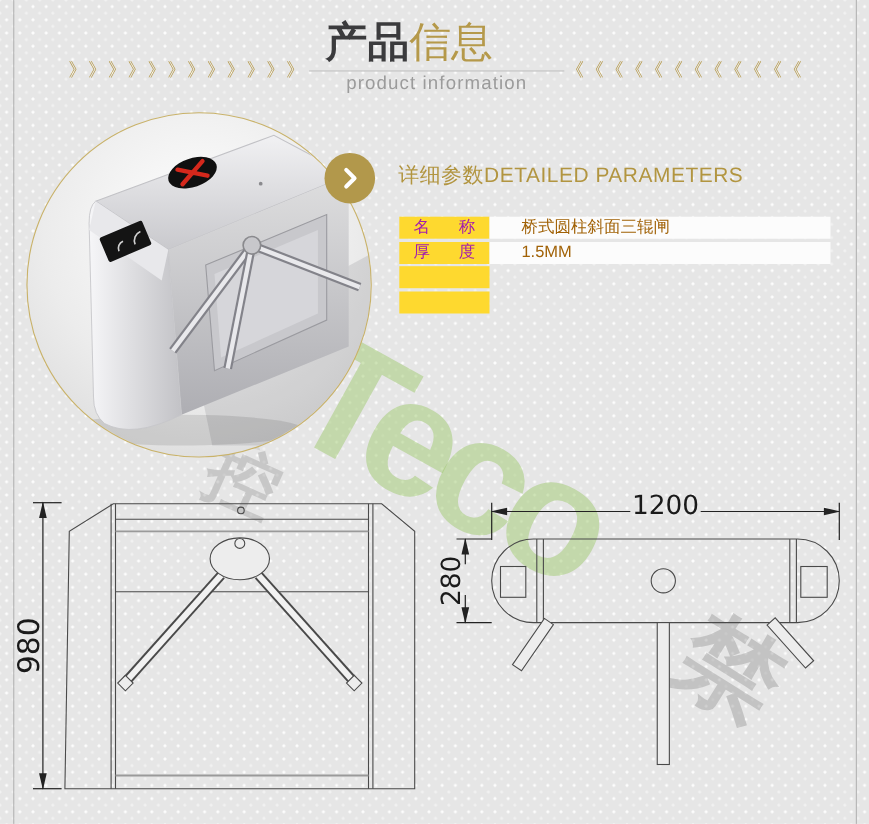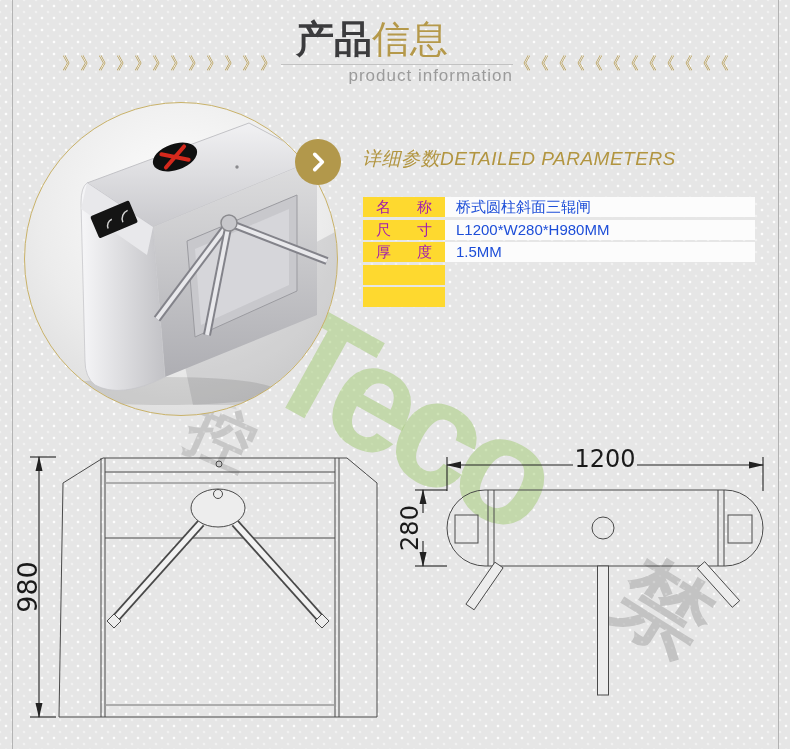--- a/index.html
+++ b/index.html
@@ -24,41 +24,41 @@
   .wm-zh3{left:618px;top:548px;font-size:92px;color:rgba(142,142,142,0.40);transform:rotate(32deg);}
 
   
   .hdr{position:absolute;left:0;top:0;width:790px;z-index:2;}
   .chev{position:absolute;top:52px;font-size:17px;color:#b5994a;letter-spacing:1px;}
   .chev.l{left:62px;} .chev.r{left:514px;}
   .title{position:absolute;left:296px;top:18px;font-size:38px;line-height:42px;white-space:nowrap;text-align:right;}
   .title .t1{color:#3b3b3d;font-weight:700;}
   .title .t2{color:#b5994a;font-weight:400;}
   .hline{position:absolute;left:281px;top:64px;width:232px;height:1px;background:#c2c2c2;}
-  .subtitle{position:absolute;left:281px;top:66px;width:232px;text-align:right;
+  .subtitle{position:absolute;left:281px;top:66px;width:232px;text-align:center;
     font-size:17px;color:#9b9b9b;letter-spacing:1px;}
 
   
   .photo{position:absolute;left:24px;top:102px;width:312px;height:312px;border-radius:50%;
     border:1px solid #c9b269;overflow:hidden;z-index:2;
     background:radial-gradient(circle at 50% 35%, #ffffff 0%, #ececec 55%, #d6d6d6 100%);}
   .photo svg{display:block;}
 
   .go{position:absolute;left:295px;top:139px;width:46px;height:46px;border-radius:50%;
     background:#b2984b;z-index:3;display:flex;align-items:center;justify-content:center;}
 
   .sec-head{position:absolute;left:362px;top:146px;z-index:2;font-size:19px;color:#b29540;
-    letter-spacing:0.5px;white-space:nowrap;font-style:italic;}
+    letter-spacing:0.5px;white-space:nowrap;}
 
   
   .spec{position:absolute;left:363px;top:197px;width:392px;z-index:2;}
   .trow{display:flex;height:20px;margin-bottom:2.5px;font-size:15px;line-height:20px;}
   .tlabel{width:82px;flex:0 0 82px;background:#fed92f;color:#a21caf;padding-left:13px;
     letter-spacing:26px;overflow:hidden;white-space:nowrap;box-sizing:border-box;}
-  .tvalue{flex:1;background:#fcfcfc;color:#1d4ed8;padding-left:11px;white-space:nowrap;overflow:hidden;}
+  .tvalue{flex:1;background:#fcfcfc;color:#a16207;padding-left:29px;white-space:nowrap;overflow:hidden;}
 
   
   .draw{position:absolute;z-index:2;}
   .draw.front{left:10px;top:440px;}
   .draw.top{left:398px;top:428px;}
   .cad{stroke:#4a4a4a;fill:none;stroke-width:1;}
   .cadfill{stroke:#4a4a4a;fill:#ededed;stroke-width:1;}
   .dim{stroke:#222;stroke-width:1.1;fill:none;}
   .dimtxt{fill:#1a1a1a;font-family:"DejaVu Sans","Liberation Sans",sans-serif;}
 </style>
@@ -147,24 +147,20 @@
   </div>
 
   <div class="sec-head">详细参数DETAILED PARAMETERS</div>
 
   <div class="spec">
     <div class="trow">
       <div class="tlabel">名称</div>
       <div class="tvalue">桥式圆柱斜面三辊闸</div>
     </div>
     <div class="trow">
-      <div class="tlabel">尺寸</div>
-      <div class="tvalue">L1200*W280*H980MM</div>
-    </div>
-    <div class="trow">
       <div class="tlabel">厚度</div>
       <div class="tvalue">1.5MM</div>
     </div>
     <div class="trow">
       <div class="tlabel"></div>
     </div>
     <div class="trow">
       <div class="tlabel"></div>
     </div>
   </div>

